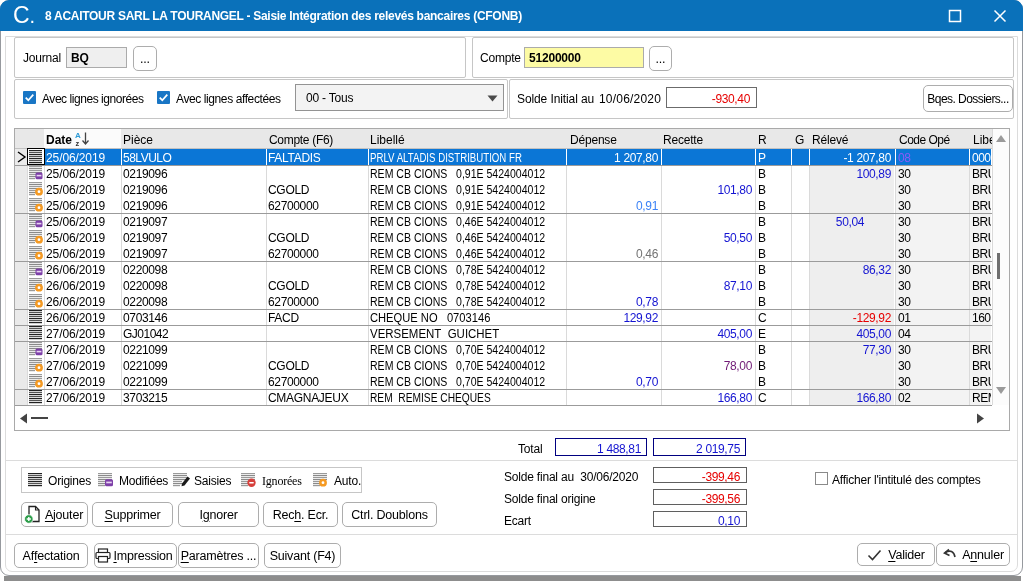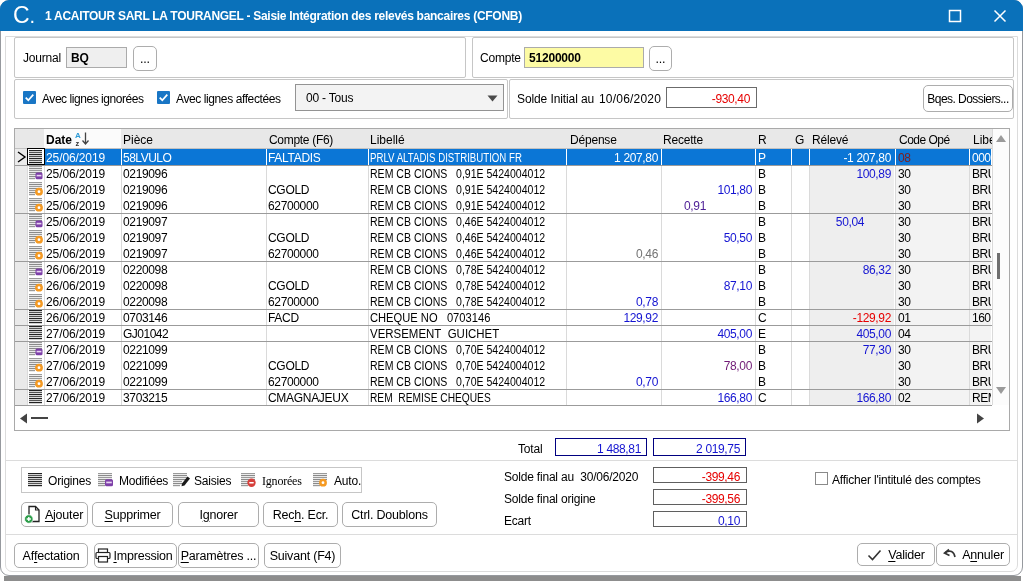--- a/index.html
+++ b/index.html
@@ -9,21 +9,21 @@
 .vln{position:absolute;width:1px;background:#dadada;}
 u{text-decoration:underline;text-underline-offset:2px;}
 .cb{position:absolute;width:13px;height:13px;background:#1976c5;border-radius:1px;}
 .num{text-align:right;letter-spacing:-0.35px;}
 </style></head><body>
 
 <div class="a" style="left:4px;top:576px;width:1017px;height:5px;background:#8d8d8d"></div>
 <div class="a" style="left:0;top:0;width:1023px;height:576px;background:#fff;border:1px solid #96999e;border-radius:9px;box-sizing:border-box"></div>
 <div class="a" style="left:0px;top:0px;width:1023px;height:31px;background:#0a71ba;border-radius:9px 9px 0 0"></div>
 <div class="t" style="left:13px;top:2px;font-size:23px;color:#fff;">C<span style="font-size:20px">.</span></div>
-<div class="t" style="left:45px;top:9px;font-size:12px;font-weight:bold;letter-spacing:-0.28px;color:#fff;">1 ACAITOUR SARL LA TOURANGEL - Saisie Intégration des relevés bancaires (CFONB)</div>
+<div class="t" style="left:45px;top:9px;font-size:12px;font-weight:bold;letter-spacing:-0.28px;color:#fff;">8 ACAITOUR SARL LA TOURANGEL - Saisie Intégration des relevés bancaires (CFONB)</div>
 <svg class="a" style="left:948px;top:9px" width="14" height="14">
     <rect x="1.5" y="1.5" width="11" height="11" fill="none" stroke="#fff" stroke-width="1.5"></rect>
   </svg>
 <svg class="a" style="left:993px;top:9px" width="14" height="14">
     <path d="M1.5 1.5 L12.5 12.5 M12.5 1.5 L1.5 12.5" stroke="#fff" stroke-width="1.5"></path>
   </svg>
 <div class="a" style="left:5px;top:36px;width:1013px;height:536px;border:1px solid #dcdcdc;border-radius:0 0 7px 7px;box-sizing:border-box"></div>
 <div class="gb" style="left:14px;top:37px;width:450px;height:39px;"></div>
 <div class="gb" style="left:472px;top:37px;width:540px;height:39px;"></div>
 <div class="t" style="left:23px;top:51px;">Journal</div>
@@ -117,21 +117,21 @@
     <rect x="0" y="10" width="13" height="1.2" fill="#555"></rect>
     <rect x="0" y="12" width="13" height="1.2" fill="#222"></rect>
   </svg>
 <div class="t" style="left:46px;top:151px;letter-spacing:-0.1px;color:#fff;">25/06/2019</div>
 <div class="t" style="left:123px;top:151px;letter-spacing:-0.5px;color:#fff;">58LVULO</div>
 <div class="t" style="left:268px;top:151px;letter-spacing:-0.3px;color:#fff;">FALTADIS</div>
 <div class="t" style="left:370px;top:151px;letter-spacing:0;color:#fff;transform:scaleX(0.805);transform-origin:0 0;">PRLV ALTADIS DISTRIBUTION FR</div>
 <div class="t num" style="left:566px;top:151px;width:92px;color:#fff;">1 207,80</div>
 <div class="t" style="left:758px;top:151px;color:#fff;">P</div>
 <div class="t num" style="left:809px;top:151px;width:82px;color:#fff;">-1 207,80</div>
-<div class="t" style="left:898px;top:151px;letter-spacing:-0.35px;color:#7f1d1d;">08</div>
+<div class="t" style="left:898px;top:151px;letter-spacing:-0.35px;color:#8b5cf6;">08</div>
 <div class="t" style="left:972px;top:151px;letter-spacing:-0.5px;color:#fff;width:19px;overflow:hidden;">0001</div>
 <svg class="a" style="left:29px;top:166px" width="15" height="14" viewBox="0 0 15 14">
     <rect x="0" y="0" width="13" height="1.2" fill="#9a9a9a"></rect>
     <rect x="0" y="2" width="13" height="1.2" fill="#8a8a8a"></rect>
     <rect x="0" y="4" width="13" height="1.2" fill="#9a9a9a"></rect>
     <rect x="0" y="6" width="13" height="1.2" fill="#8a8a8a"></rect>
     <rect x="0" y="8" width="8" height="1.2" fill="#9a9a9a"></rect>
     <rect x="0" y="10" width="8" height="1.2" fill="#8a8a8a"></rect>
     <rect x="0" y="12" width="6" height="1.2" fill="#9a9a9a"></rect>
     <rect x="6.5" y="6.6" width="7" height="6.6" rx="1.5" fill="#7d3fa8"></rect>
@@ -171,21 +171,21 @@
     <rect x="0" y="8" width="8" height="1.2" fill="#9a9a9a"></rect>
     <rect x="0" y="10" width="8" height="1.2" fill="#8a8a8a"></rect>
     <rect x="0" y="12" width="6" height="1.2" fill="#9a9a9a"></rect>
     <circle cx="10" cy="9.7" r="3.9" fill="#f59a23"></circle>
     <circle cx="10" cy="9.7" r="1.4" fill="#fff"></circle>
   </svg>
 <div class="t" style="left:46px;top:199px;letter-spacing:-0.1px;color:#000;">25/06/2019</div>
 <div class="t" style="left:123px;top:199px;letter-spacing:-0.35px;color:#000;">0219096</div>
 <div class="t" style="left:268px;top:199px;letter-spacing:-0.35px;color:#000;">62700000</div>
 <div class="t" style="left:370px;top:199px;letter-spacing:0;color:#000;transform:scaleX(0.878);transform-origin:0 0;">REM CB CIONS&nbsp;&nbsp; 0,91E 5424004012</div>
-<div class="t num" style="left:566px;top:199px;width:92px;color:#4c1d95;padding-left:48px;">0,91</div>
+<div class="t num" style="left:566px;top:199px;width:92px;color:#3b82f6;">0,91</div>
 <div class="t" style="left:758px;top:199px;color:#000;">B</div>
 <div class="t" style="left:898px;top:199px;letter-spacing:-0.35px;color:#000;">30</div>
 <div class="t" style="left:972px;top:199px;letter-spacing:-0.5px;color:#000;width:19px;overflow:hidden;">BRUT</div>
 <svg class="a" style="left:29px;top:214px" width="15" height="14" viewBox="0 0 15 14">
     <rect x="0" y="0" width="13" height="1.2" fill="#9a9a9a"></rect>
     <rect x="0" y="2" width="13" height="1.2" fill="#8a8a8a"></rect>
     <rect x="0" y="4" width="13" height="1.2" fill="#9a9a9a"></rect>
     <rect x="0" y="6" width="13" height="1.2" fill="#8a8a8a"></rect>
     <rect x="0" y="8" width="8" height="1.2" fill="#9a9a9a"></rect>
     <rect x="0" y="10" width="8" height="1.2" fill="#8a8a8a"></rect>

